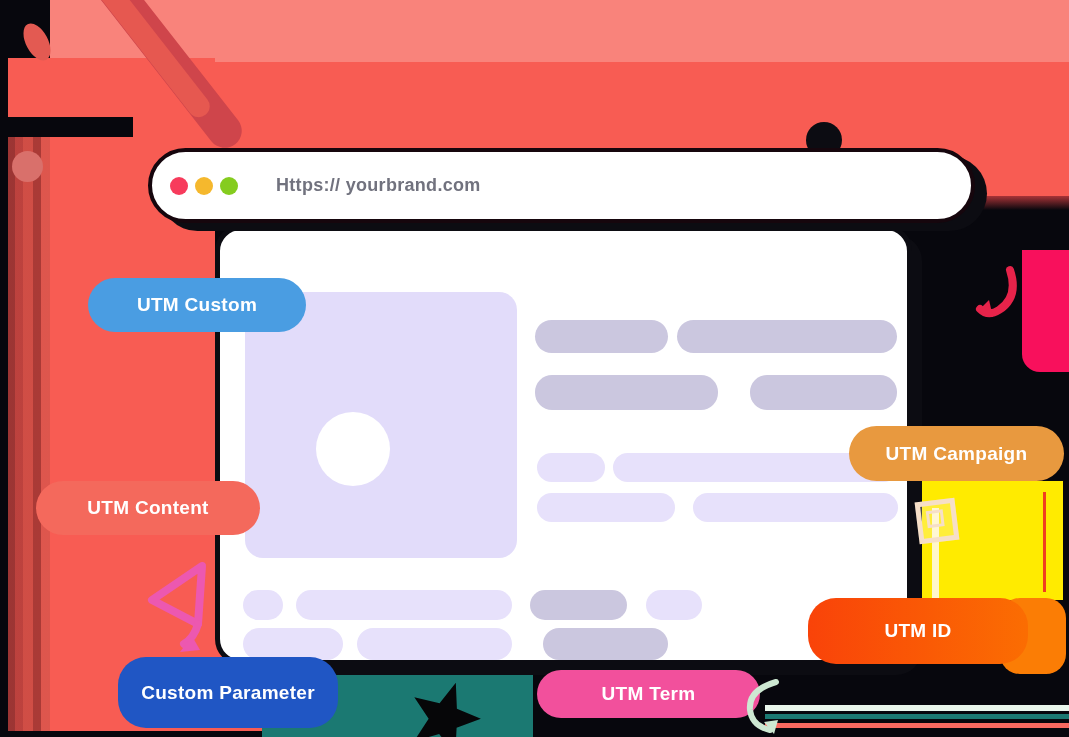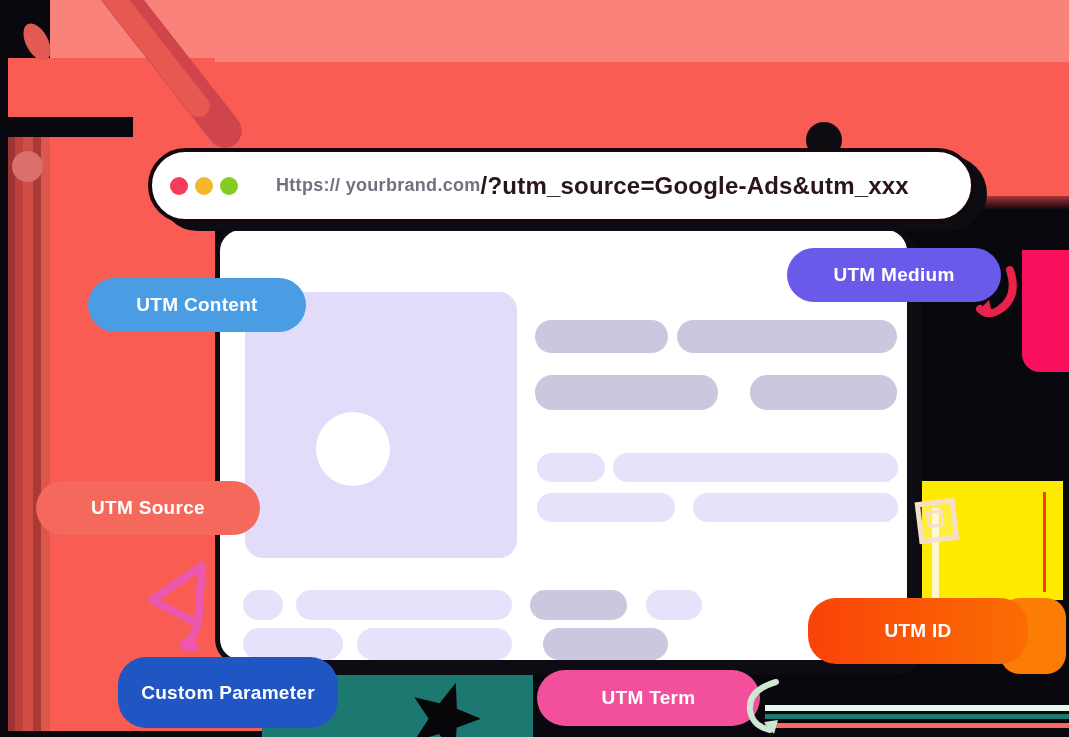--- a/index.html
+++ b/index.html
@@ -67,21 +67,21 @@
 
   
   .pill{display:flex;align-items:center;justify-content:center;color:#ffffff;font-weight:700;
     font-size:19px;letter-spacing:.3px;border-radius:28px;z-index:8;}
   .p-source{left:88px;top:278px;width:218px;height:54px;background:#4a9de2;}
   .p-medium{left:787px;top:248px;width:214px;height:54px;background:#6a5ae9;}
   .p-campaign{left:849px;top:426px;width:215px;height:55px;background:#e8993f;}
   .p-content{left:36px;top:481px;width:224px;height:54px;background:#f4695c;}
   .p-id{left:808px;top:598px;width:220px;height:66px;background:linear-gradient(90deg,#f94309,#fb6d02);}
   .p-custom{left:118px;top:657px;width:220px;height:71px;background:#2056c4;}
-  .p-term{left:537px;top:670px;width:223px;height:56px;background:#f2509c;}
+  .p-term{left:537px;top:670px;width:223px;height:48px;background:#f2509c;}
 
   .deco{z-index:9;}
 </style>
 </head>
 <body>
 
 <div id="stage">
 
   <div class="abs band-light"></div>
   <div class="abs band-light-tri"></div>
@@ -132,34 +132,33 @@
   <div class="abs black-dot"></div>
 
   <div class="abs urlbar">
     <div class="traffic-dots">
       <span class="tdot" style="background:#F73B5C;"></span>
       <span class="tdot" style="background:#F5B82D;"></span>
       <span class="tdot" style="background:#85CC1F;"></span>
     </div>
     <div class="url-text">
       <span class="url-gray">Https:// yourbrand.com</span>
-      <span class="url-bold">/?utm_source=Google-Ads&amp;utm_xxx</span>
     </div>
   </div>
 
   <div class="abs flag">
     <span class="pole"></span>
     <span class="head">
         <i></i>
       </span>
   </div>
 
-  <div class="abs pill p-source">UTM Content</div>
-  <div class="abs pill p-medium">UTM Medium</div>
-  <div class="abs pill p-content">UTM Source</div>
+  <div class="abs pill p-source">UTM Custom</div>
+  <div class="abs pill p-campaign">UTM Campaign</div>
+  <div class="abs pill p-content">UTM Content</div>
   <div class="abs pill p-id">UTM ID</div>
   <div class="abs pill p-custom">Custom Parameter</div>
   <div class="abs pill p-term">UTM Term</div>
 
   <svg class="abs deco" style="left:975px;top:262px;width:70px;height:75px;" viewBox="0 0 70 75">
     <path d="M35 8 Q44 35 24 48 Q13 55 5 47" fill="none" stroke="#E7234A" stroke-width="8" stroke-linecap="round"></path>
     <path d="M14 38 L3 49 L18 55 Z" fill="#E7234A"></path>
   </svg>
 
   <svg class="abs deco" style="left:140px;top:558px;width:82px;height:95px;" viewBox="0 0 82 95">

